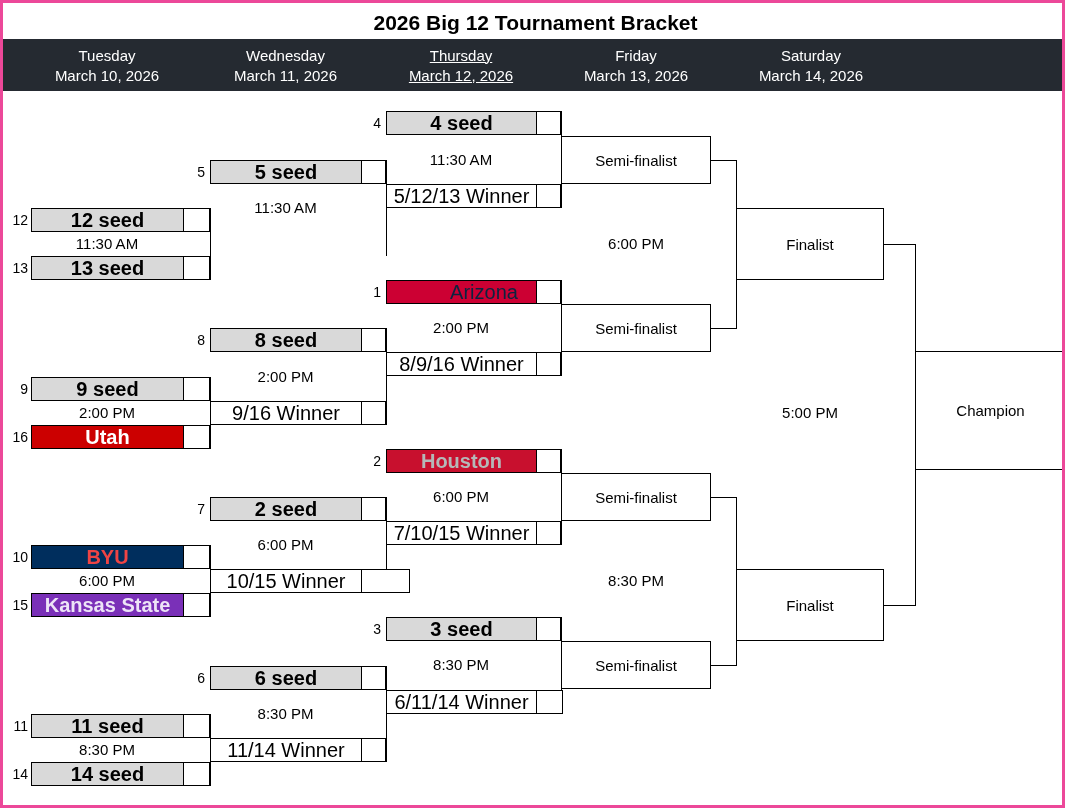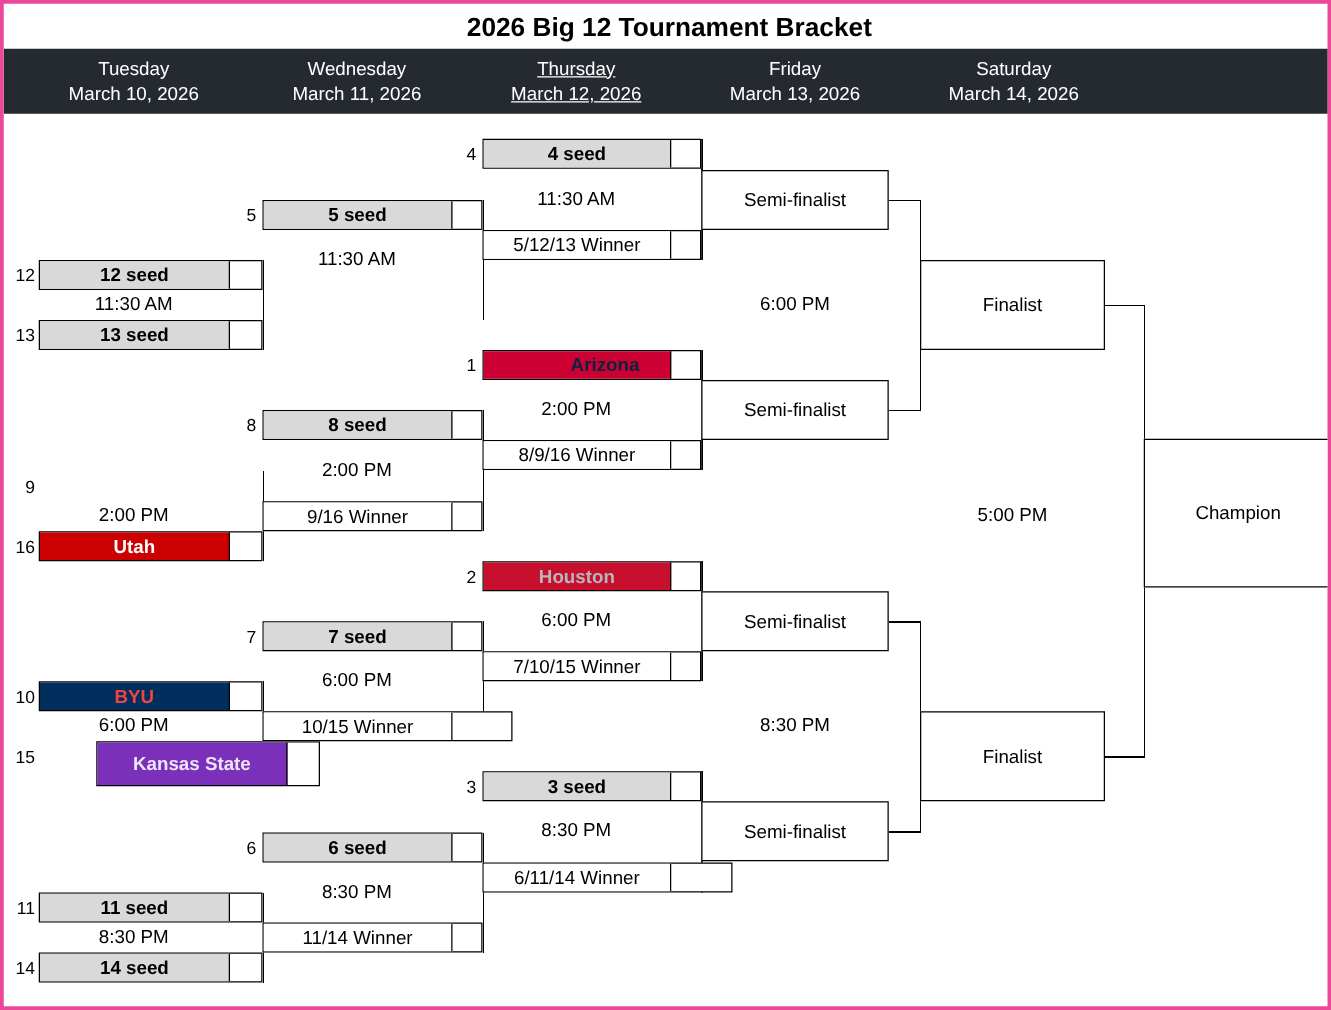--- a/index.html
+++ b/index.html
@@ -14,27 +14,27 @@
   }
   .headerbar{position:absolute;left:0;top:36px;width:1065px;height:52px;background:#252a31;}
   .daycol{
     position:absolute;top:36px;height:52px;color:#fff;text-align:center;
     display:flex;flex-direction:column;justify-content:center;gap:3px;font-size:15px;
   }
   .svglayer{position:absolute;left:0;top:0;}
   .box{position:absolute;background:#fff;border:1px solid #000;box-sizing:border-box;}
   .fill{
     height:100%;box-sizing:border-box;border-right:1px solid #000;background:#fff;
-    display:flex;align-items:center;justify-content:center;font-size:15px;white-space:nowrap;
+    display:flex;align-items:center;justify-content:center;font-size:20px;white-space:nowrap;
   }
   .r1 .fill{width:152px}
   .r2 .fill{width:151px}
   .r3 .fill{width:150px}
   .gray{background:#d9d9d9;font-weight:700;}
-  .arizona{background:#cc0033;color:#0c2340;font-weight:700;padding-left:45px;}
+  .arizona{background:#cc0033;color:#0c2340;font-weight:400;padding-left:45px;}
   .utah{background:#cc0000;color:#ffffff;font-weight:700;}
   .houston{background:#c8102e;color:#b5b8b8;font-weight:700;}
   .byu{background:#002e5d;color:#ef4444;font-weight:700;}
   .ksu{background:#7a30b8;color:#ede4f7;font-weight:700;}
   .single{display:flex;align-items:center;justify-content:center;font-size:15px;}
   .seednum{position:absolute;height:24px;line-height:24px;text-align:right;font-size:14px;}
   .time{position:absolute;height:24px;line-height:24px;text-align:center;font-size:15px;}
 </style>
 </head>
 <body>
@@ -109,47 +109,50 @@
   <div class="seednum" style="left:352px;width:26px;top:277px;">1</div>
   <div class="seednum" style="left:352px;width:26px;top:446px;">2</div>
   <div class="seednum" style="left:352px;width:26px;top:614px;">3</div>
 
   <div class="box r1" style="left:28px;top:205px;width:179px;height:24px;">
       <div class="fill gray">12 seed</div>
     </div>
   <div class="box r1" style="left:28px;top:253px;width:179px;height:24px;">
       <div class="fill gray">13 seed</div>
     </div>
+  <div class="box r1" style="left:28px;top:374px;width:179px;height:24px;">
+      <div class="fill gray">9 seed</div>
+    </div>
   <div class="box r1" style="left:28px;top:422px;width:179px;height:24px;">
       <div class="fill utah">Utah</div>
     </div>
   <div class="box r1" style="left:28px;top:542px;width:179px;height:24px;">
       <div class="fill byu">BYU</div>
     </div>
-  <div class="box r1" style="left:28px;top:590px;width:179px;height:36px;margin-left:46px;">
+  <div class="box r1" style="left:28px;top:590px;width:179px;height:24px;">
       <div class="fill ksu">Kansas State</div>
     </div>
   <div class="box r1" style="left:28px;top:711px;width:179px;height:24px;">
       <div class="fill gray">11 seed</div>
     </div>
   <div class="box r1" style="left:28px;top:759px;width:179px;height:24px;">
       <div class="fill gray">14 seed</div>
     </div>
 
   <div class="box r2" style="left:207px;top:157px;width:176px;height:24px;">
       <div class="fill gray">5 seed</div>
     </div>
   <div class="box r2" style="left:207px;top:325px;width:176px;height:24px;">
       <div class="fill gray">8 seed</div>
     </div>
   <div class="box r2" style="left:207px;top:398px;width:176px;height:24px;">
       <div class="fill">9/16 Winner</div>
     </div>
   <div class="box r2" style="left:207px;top:494px;width:176px;height:24px;">
-      <div class="fill gray">7 seed</div>
+      <div class="fill gray">2 seed</div>
     </div>
   <div class="box r2" style="left:207px;top:566px;width:200px;height:24px;">
       <div class="fill">10/15 Winner</div>
     </div>
   <div class="box r2" style="left:207px;top:663px;width:176px;height:24px;">
       <div class="fill gray">6 seed</div>
     </div>
   <div class="box r2" style="left:207px;top:735px;width:176px;height:24px;">
       <div class="fill">11/14 Winner</div>
     </div>
@@ -168,21 +171,21 @@
     </div>
   <div class="box r3" style="left:383px;top:446px;width:175px;height:24px;">
       <div class="fill houston">Houston</div>
     </div>
   <div class="box r3" style="left:383px;top:518px;width:175px;height:24px;">
       <div class="fill">7/10/15 Winner</div>
     </div>
   <div class="box r3" style="left:383px;top:614px;width:175px;height:24px;">
       <div class="fill gray">3 seed</div>
     </div>
-  <div class="box r3" style="left:383px;top:687px;width:200px;height:24px;">
+  <div class="box r3" style="left:383px;top:687px;width:177px;height:24px;">
       <div class="fill">6/11/14 Winner</div>
     </div>
 
   <div class="box single" style="left:558px;top:133px;width:150px;height:48px;">Semi-finalist</div>
   <div class="box single" style="left:558px;top:301px;width:150px;height:48px;">Semi-finalist</div>
   <div class="box single" style="left:558px;top:470px;width:150px;height:48px;">Semi-finalist</div>
   <div class="box single" style="left:558px;top:638px;width:150px;height:48px;">Semi-finalist</div>
 
   <div class="box single" style="left:733px;top:205px;width:148px;height:72px;">Finalist</div>
   <div class="box single" style="left:733px;top:566px;width:148px;height:72px;">Finalist</div>

